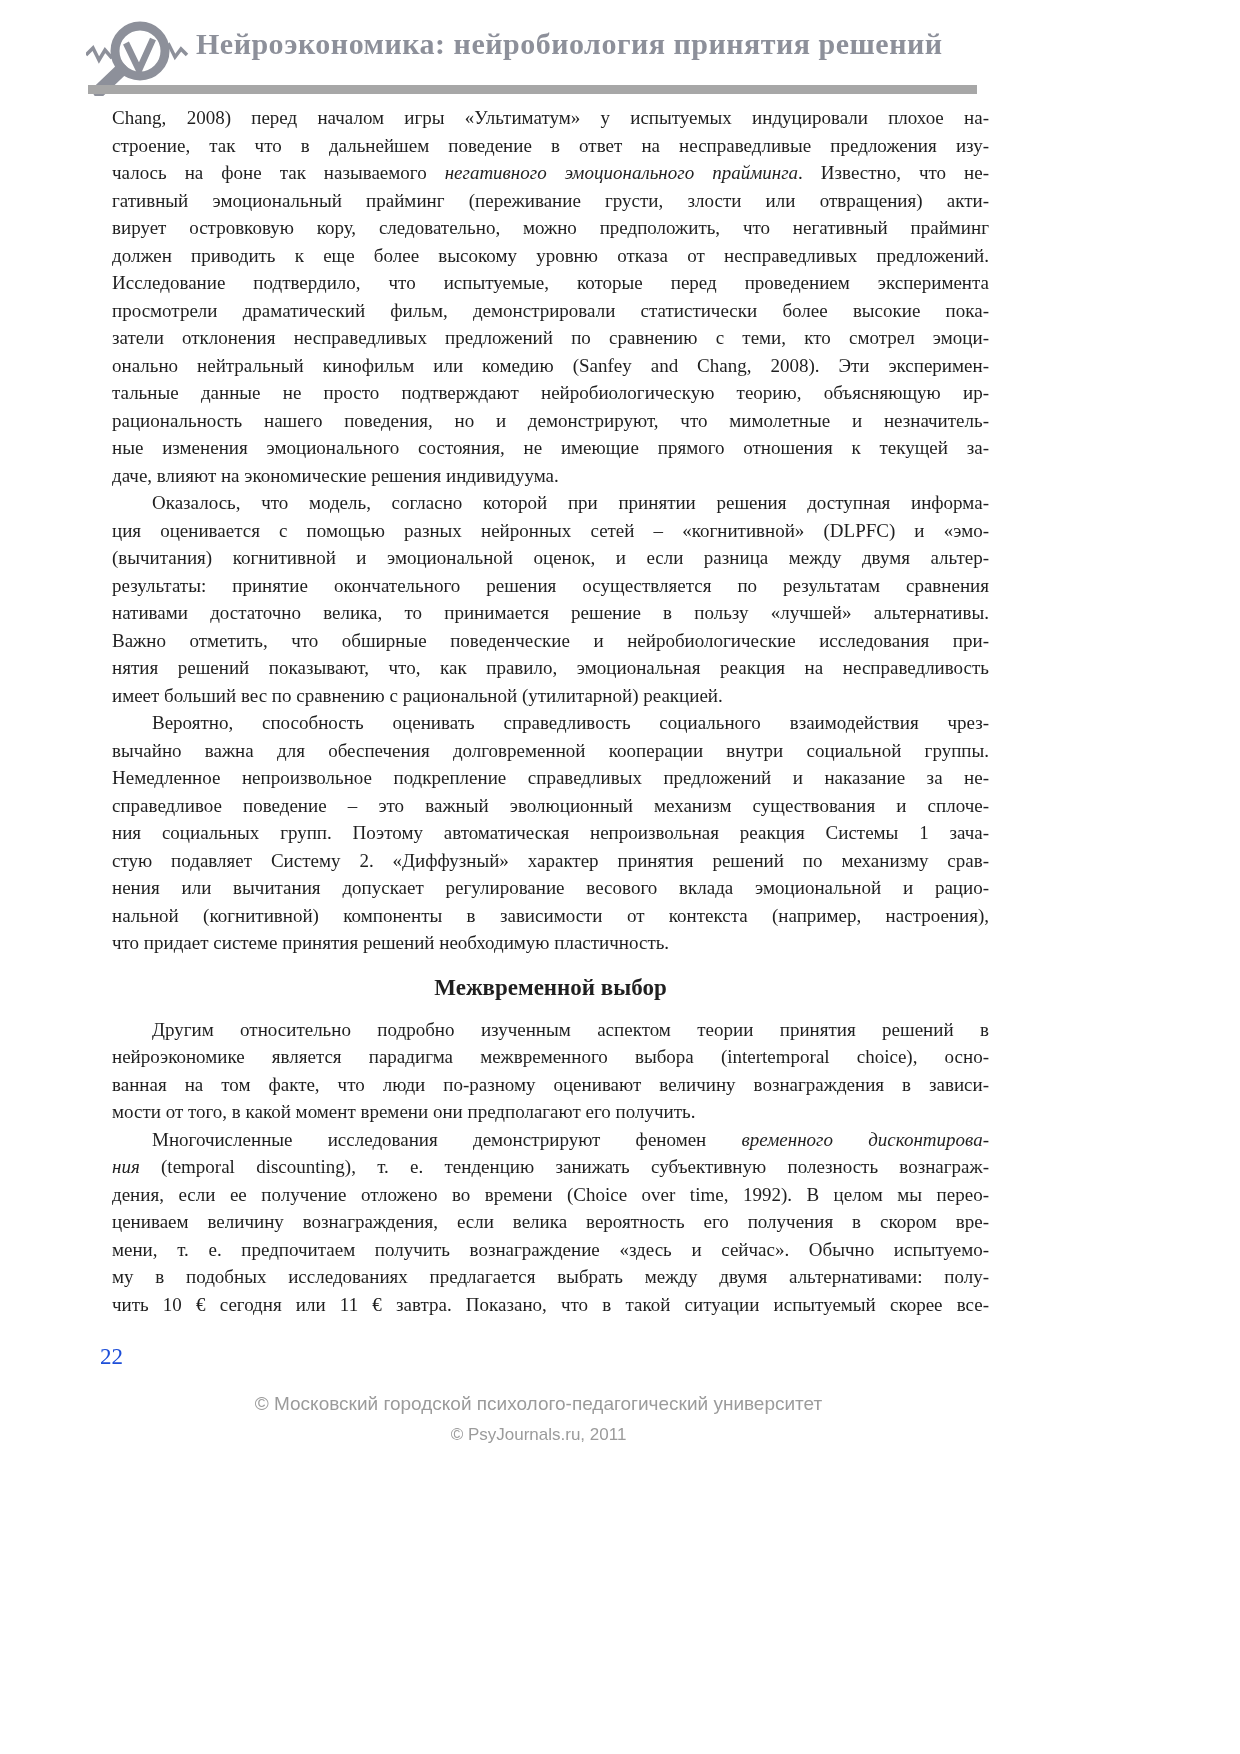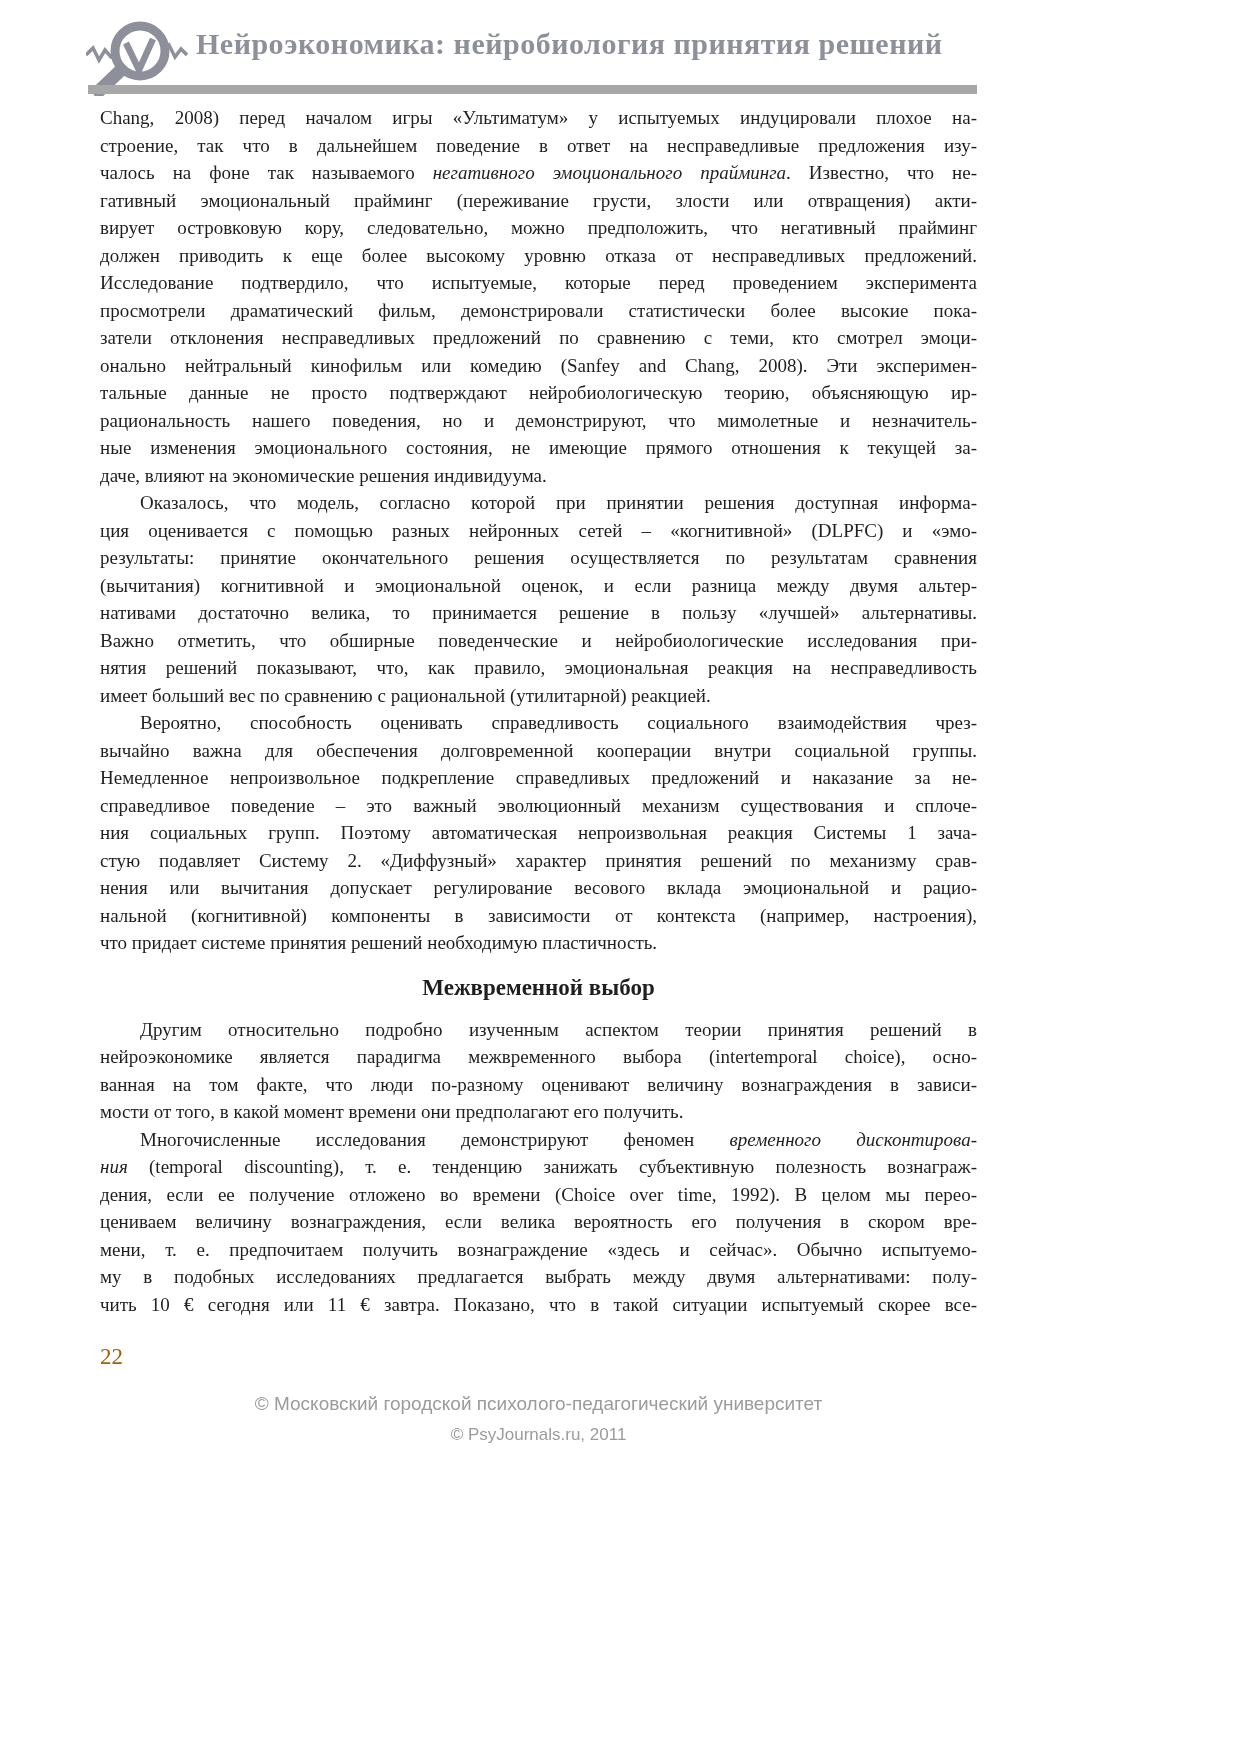--- a/index.html
+++ b/index.html
@@ -20,36 +20,36 @@
   .running-title{
     position:absolute;left:196px;top:27px;margin:0;
     font-size:30px;font-weight:bold;color:var(--header-gray,#8d909a);
     letter-spacing:0.5px;white-space:nowrap;
   }
   .header-rule{
     position:absolute;left:88px;top:85px;width:889px;height:9px;
     background:var(--bar-gray,#a7a7a7);
   }
   .text-column{
-    position:absolute;left:100px;top:104px;width:877px;
+    position:absolute;left:112px;top:104px;width:877px;
     font-size:19px;line-height:27.5px;color:var(--text-color,#1f1f1f);
   }
   .para{margin:0;}
   .line{text-align:justify;text-align-last:justify;}
   .line.noj{text-align-last:left;font-family:Liberation Serif, serif;}
   .line.ind{text-indent:40px;}
   .line em{font-style:italic;}
   .section-heading{
     text-align:center;text-align-last:center;
     font-weight:bold;font-size:23px;line-height:24px;
     margin:19px 0 16px 0;color:var(--text-color,#1f1f1f);
   }
   .page-number{
     position:absolute;left:100px;top:1344px;
-    font-size:23px;color:#a16207;
+    font-size:23px;color:#1d4ed8;
   }
   .page-footer{
     position:absolute;left:100px;top:1392px;width:877px;
     text-align:center;
     font-family:"Liberation Sans","DejaVu Sans",sans-serif;
     color:var(--footer-gray,#9b9b9b);
   }
   .copyright-1{font-size:19px;line-height:24px;}
   .copyright-2{font-size:17px;line-height:22px;margin-top:8px;}
 </style>
@@ -87,22 +87,22 @@
         <div class="line"><span>затели отклонения несправедливых предложений по сравнению с теми, кто смотрел эмоци-</span></div>
         <div class="line"><span>онально нейтральный кинофильм или комедию (Sanfey and Chang, 2008). Эти эксперимен-</span></div>
         <div class="line"><span>тальные данные не просто подтверждают нейробиологическую теорию, объясняющую ир-</span></div>
         <div class="line"><span>рациональность нашего поведения, но и демонстрируют, что мимолетные и незначитель-</span></div>
         <div class="line"><span>ные изменения эмоционального состояния, не имеющие прямого отношения к текущей за-</span></div>
         <div class="line noj"><span>даче, влияют на экономические решения индивидуума.</span></div>
       </div>
       <div class="para">
         <div class="line ind"><span>Оказалось, что модель, согласно которой при принятии решения доступная информа-</span></div>
         <div class="line"><span>ция оценивается с помощью разных нейронных сетей – «когнитивной» (DLPFC) и «эмо-</span></div>
+        <div class="line"><span>(вычитания) когнитивной и эмоциональной оценок, и если разница между двумя альтер-</span></div>
         <div class="line"><span>результаты: принятие окончательного решения осуществляется по результатам сравнения</span></div>
-        <div class="line"><span>(вычитания) когнитивной и эмоциональной оценок, и если разница между двумя альтер-</span></div>
         <div class="line"><span>нативами достаточно велика, то принимается решение в пользу «лучшей» альтернативы.</span></div>
         <div class="line"><span>Важно отметить, что обширные поведенческие и нейробиологические исследования при-</span></div>
         <div class="line"><span>нятия решений показывают, что, как правило, эмоциональная реакция на несправедливость</span></div>
         <div class="line noj"><span>имеет больший вес по сравнению с рациональной (утилитарной) реакцией.</span></div>
       </div>
       <div class="para">
         <div class="line ind"><span>Вероятно, способность оценивать справедливость социального взаимодействия чрез-</span></div>
         <div class="line"><span>вычайно важна для обеспечения долговременной кооперации внутри социальной группы.</span></div>
         <div class="line"><span>Немедленное непроизвольное подкрепление справедливых предложений и наказание за не-</span></div>
         <div class="line"><span>справедливое поведение – это важный эволюционный механизм существования и сплоче-</span></div>

